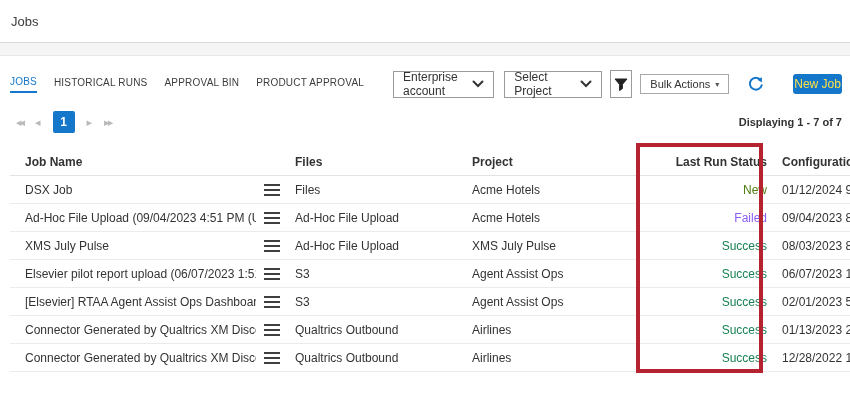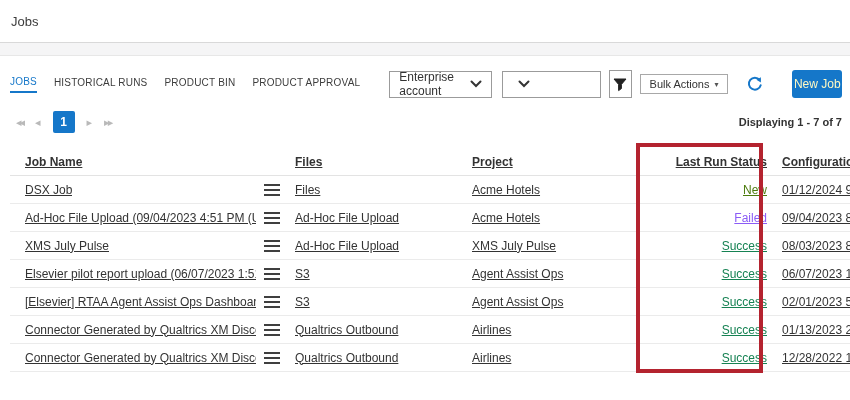--- a/index.html
+++ b/index.html
@@ -17,35 +17,35 @@
   .tab { font-size:10px; letter-spacing:.2px; color:#3c3c3c; margin-right:17px; padding-bottom:4px; cursor:pointer; white-space:nowrap; }
   .tab.active { color:#1577c9; border-bottom:2px solid #1577c9; }
   .dropdown { display:flex; align-items:center; border:1px solid #9b9b9b; background:#fff; height:27px; padding:0 9px; font-size:12px; color:#333; cursor:pointer; }
   .dd1 { width:140px; margin-left:12px; }
   .dd2 { width:135px; margin-left:10px; }
   .chev { flex:0 0 auto; margin-left:6px; }
   .icon-btn { width:32px; height:28px; border:1px solid #9b9b9b; background:#fff; margin-left:8px; display:flex; align-items:center; justify-content:center; cursor:pointer; }
   .bulk-btn { height:20px; border:1px solid #a8a8a8; background:#fff; margin-left:8px; padding:0 9px; font-size:11px; color:#333; display:flex; align-items:center; cursor:pointer; white-space:nowrap; font-family:"Liberation Sans", sans-serif; }
   .bulk-btn .caret { font-size:8px; margin-left:5px; color:#555; }
   .refresh { margin-left:19px; display:flex; align-items:center; cursor:pointer; }
-  .new-job { height:28px; width:72px; margin-left:29px; background:#1577c9; color:#fef9c3; border:none; border-radius:3px; font-size:12px; cursor:pointer; font-family:"Liberation Sans", sans-serif; }
+  .new-job { height:20px; width:72px; margin-left:29px; background:#1577c9; color:#fde047; border:none; border-radius:3px; font-size:12px; cursor:pointer; font-family:"Liberation Sans", sans-serif; }
 
   
   .pag-row { margin:12px 8px 0 10px; display:flex; align-items:center; height:24px; }
   .pager { display:flex; align-items:center; }
   .pg-arrow { color:#b9b9b9; font-size:11px; letter-spacing:-2px; padding:0 6px; cursor:pointer; user-select:none; }
   .pg-arrow.single { letter-spacing:0; }
   .pg-current { width:22px; height:22px; background:#1577c9; color:#fff; font-size:12px; font-weight:bold; display:flex; align-items:center; justify-content:center; border-radius:2px; margin:0 6px; cursor:pointer; }
   .displaying { margin-left:auto; font-size:11px; font-weight:bold; color:#333;padding-left:31px; }
 
   
   .table { margin:15px 0 0 10px; width:880px; font-size:12px; }
   .tr { display:flex; align-items:center; height:28px; border-bottom:1px solid #ebebeb; }
   .tr.head { height:27px; border-bottom:1px solid #e3e3e3; font-weight:bold; }
-  .td { padding-left:15px; white-space:nowrap; overflow:hidden;text-decoration:underline; }
+  .td { padding-left:15px; white-space:nowrap; overflow:hidden; }
   .c1 { width:270px; display:flex; align-items:center; justify-content:space-between; }
   .c1 .jn { overflow:hidden; white-space:nowrap; }
   .c2 { width:177px; }
   .c3 { width:178px; }
   .c4 { width:132px;text-align:right; }
   .c5 { width:123px; }
   .menu-icon { flex:0 0 auto; width:16px; height:12px; margin-left:8px; border-top:2px solid #3f3f3f; border-bottom:2px solid #3f3f3f; position:relative; cursor:pointer; }
   .menu-icon::after { content:""; position:absolute; left:0; right:0; top:50%; margin-top:-1px; height:2px; background:#3f3f3f; }
 
   
@@ -58,32 +58,33 @@
 
   <div class="titlebar">
     <span>Jobs</span>
   </div>
   <div class="grey-band"></div>
 
   <div class="toolbar">
     <div class="tabs">
       <div class="tab active">JOBS</div>
       <div class="tab">HISTORICAL RUNS</div>
-      <div class="tab">PRODUCT BIN</div>
+      <div class="tab">APPROVAL BIN</div>
       <div class="tab">PRODUCT APPROVAL</div>
     </div>
 
     <div class="dropdown dd1">
       <span>Enterprise account</span>
       <svg class="chev" width="12" height="8" viewBox="0 0 12 8">
           <path d="M1.5 1.5 L6 6 L10.5 1.5" stroke="#333" stroke-width="2" fill="none" stroke-linecap="round"></path>
         </svg>
     </div>
 
     <div class="dropdown dd2">
+      <span>Select Project</span>
       <svg class="chev" width="12" height="8" viewBox="0 0 12 8">
           <path d="M1.5 1.5 L6 6 L10.5 1.5" stroke="#333" stroke-width="2" fill="none" stroke-linecap="round"></path>
         </svg>
     </div>
 
     <button class="icon-btn">
       <svg width="16" height="15" viewBox="0 0 16 15">
           <path d="M2 2 h12 l-4.6 5.4 v4.2 l-2.8 2 v-6.2 Z" fill="#222" stroke="#222" stroke-width="1" stroke-linejoin="round"></path>
         </svg>
     </button>

